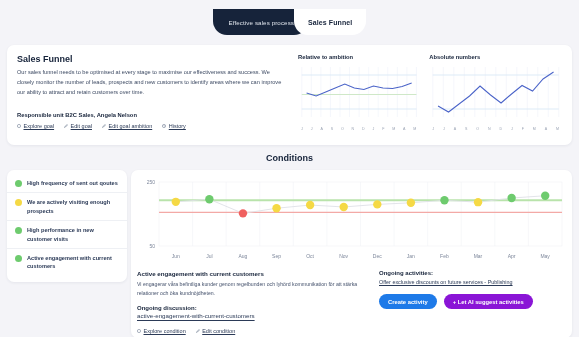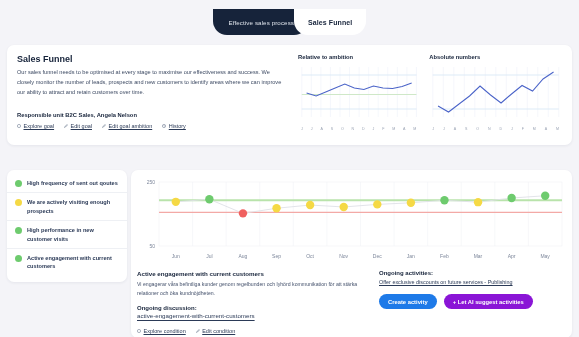--- a/index.html
+++ b/index.html
@@ -252,20 +252,21 @@
           <span>D</span>
           <span>J</span>
           <span>F</span>
           <span>M</span>
           <span>A</span>
           <span>M</span>
         </div>
     </div>
   </div>
 
+  <div class="cond-head">Conditions</div>
 
   <div class="card cond-list" id="cond-list">
       <div class="cond-item">
         <span class="dot" style="background: rgb(110, 203, 110);"></span>
         <span class="cond-label">High frequency of sent out qoutes</span>
       </div>
       <div class="cond-item">
         <span class="dot" style="background: rgb(245, 217, 69);"></span>
         <span class="cond-label">We are actively visiting enough prospects</span>
       </div>

